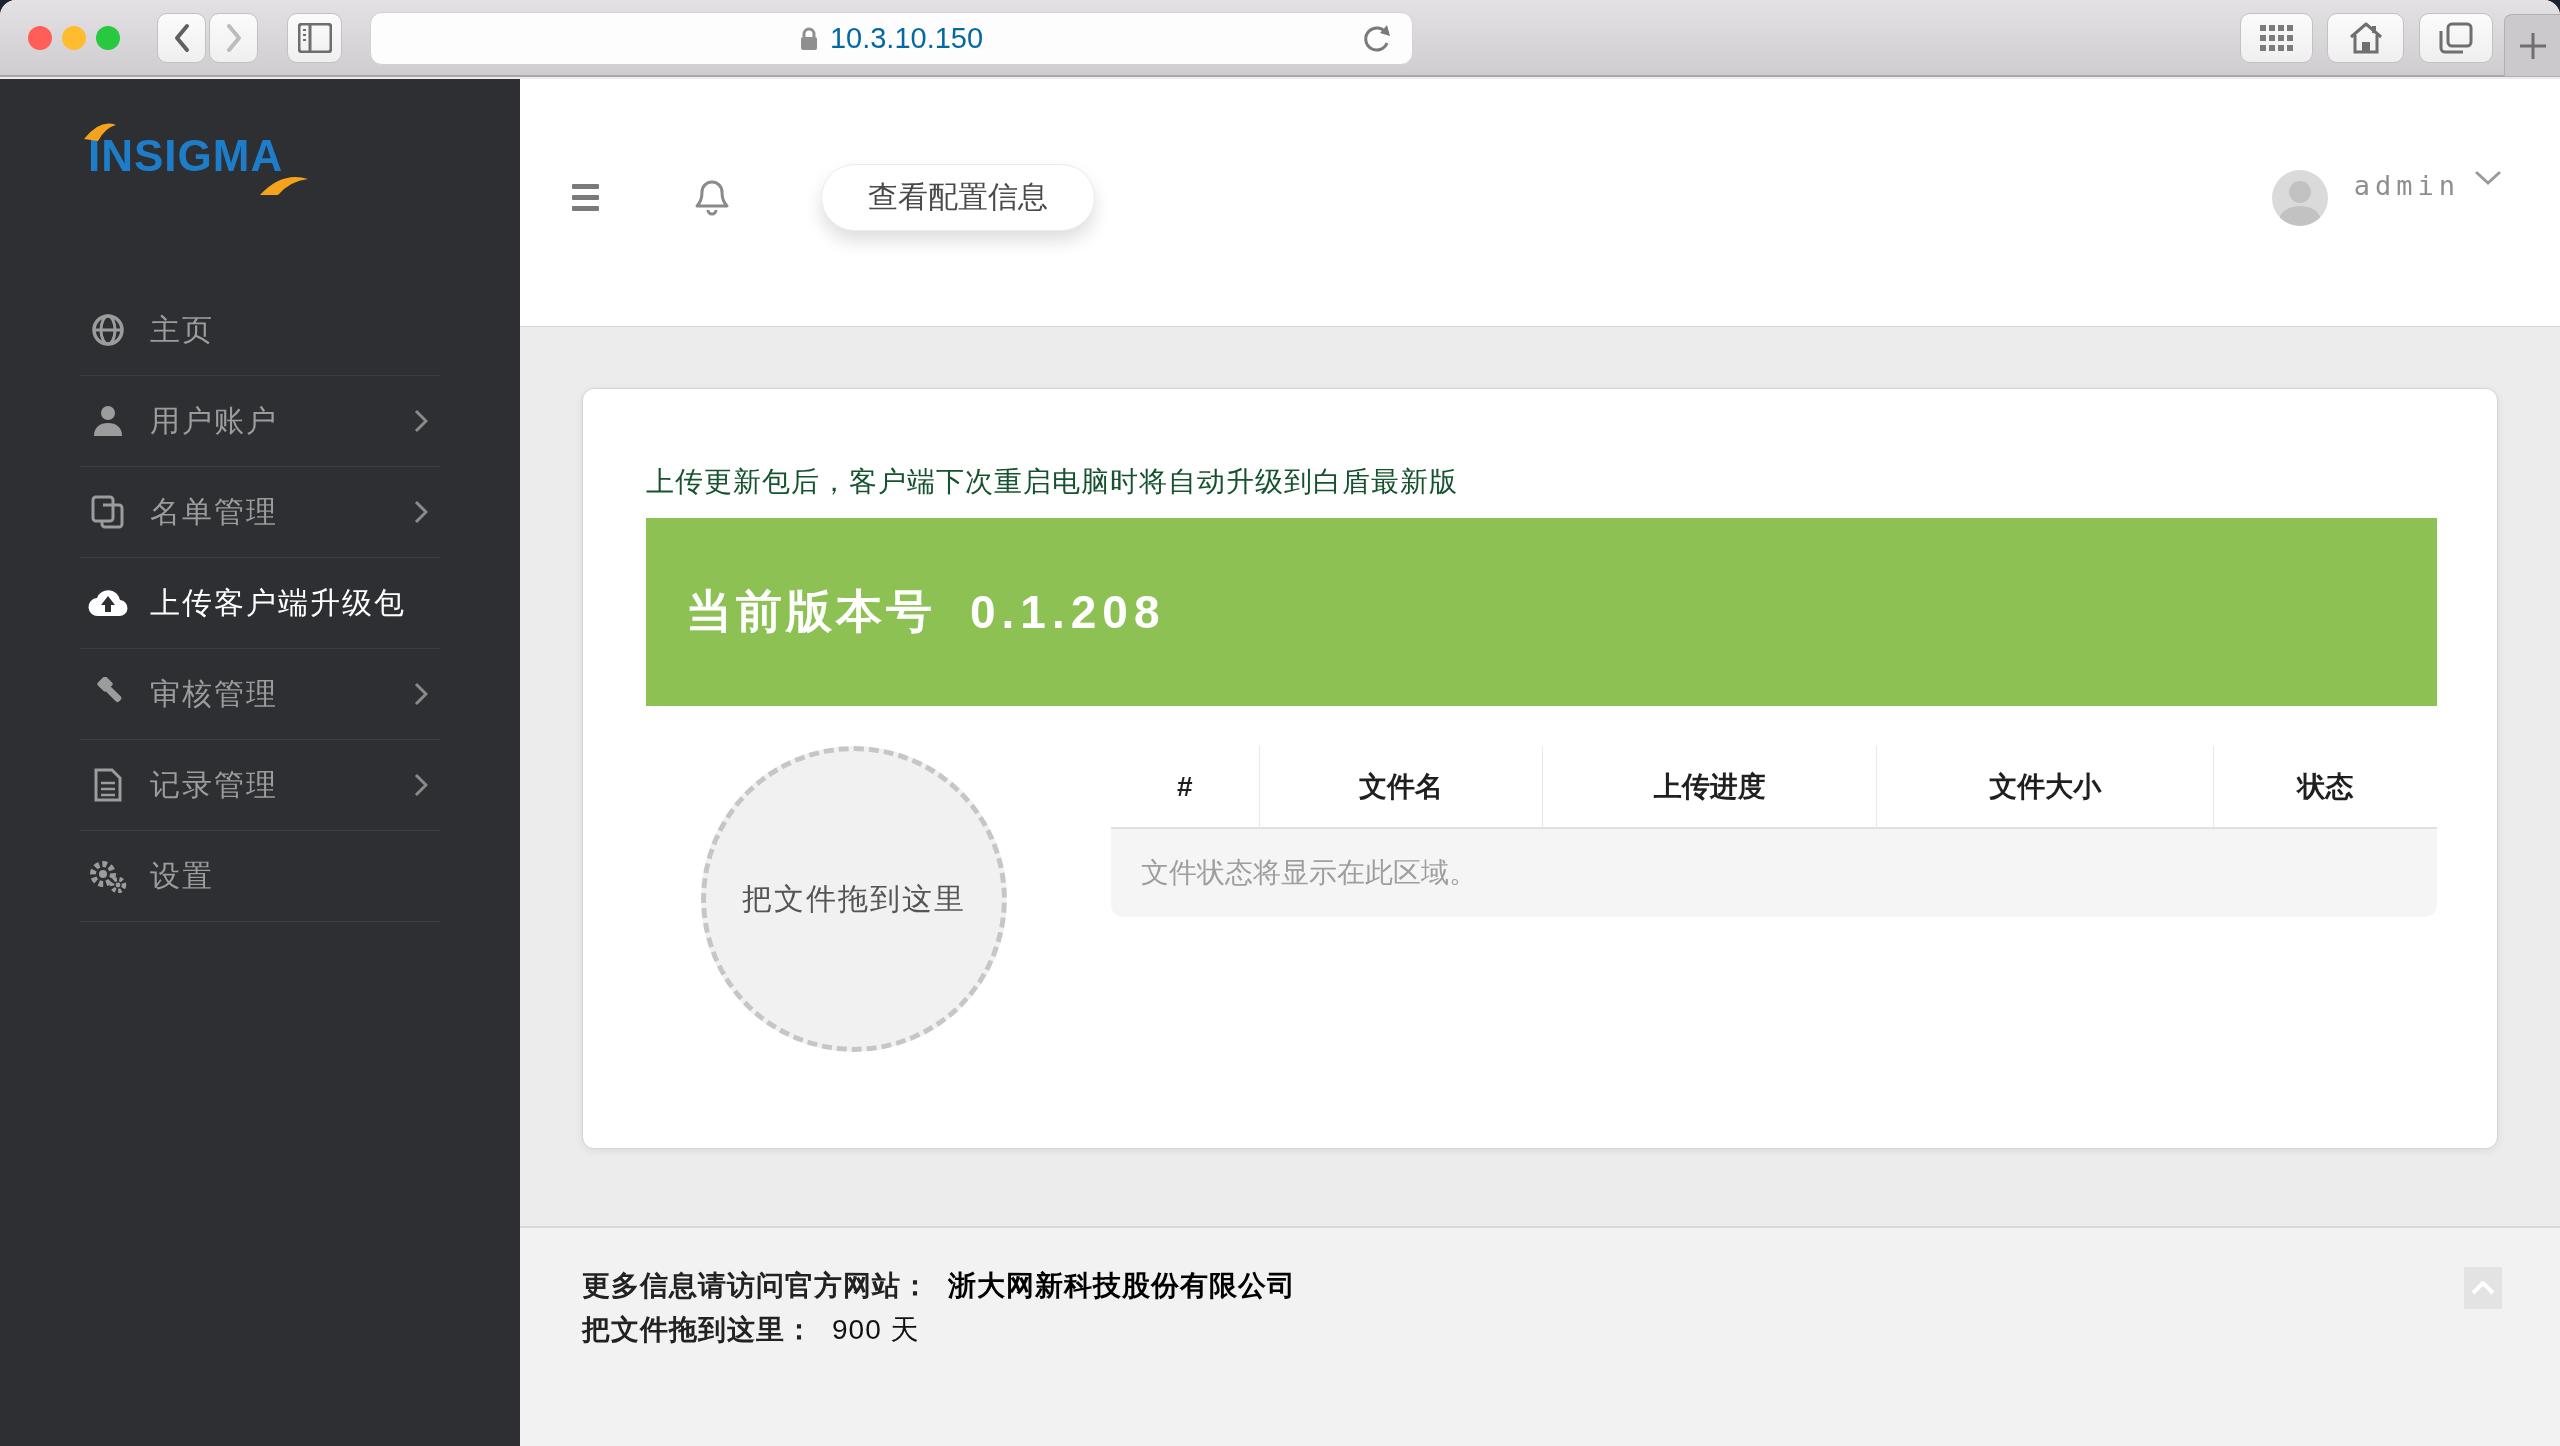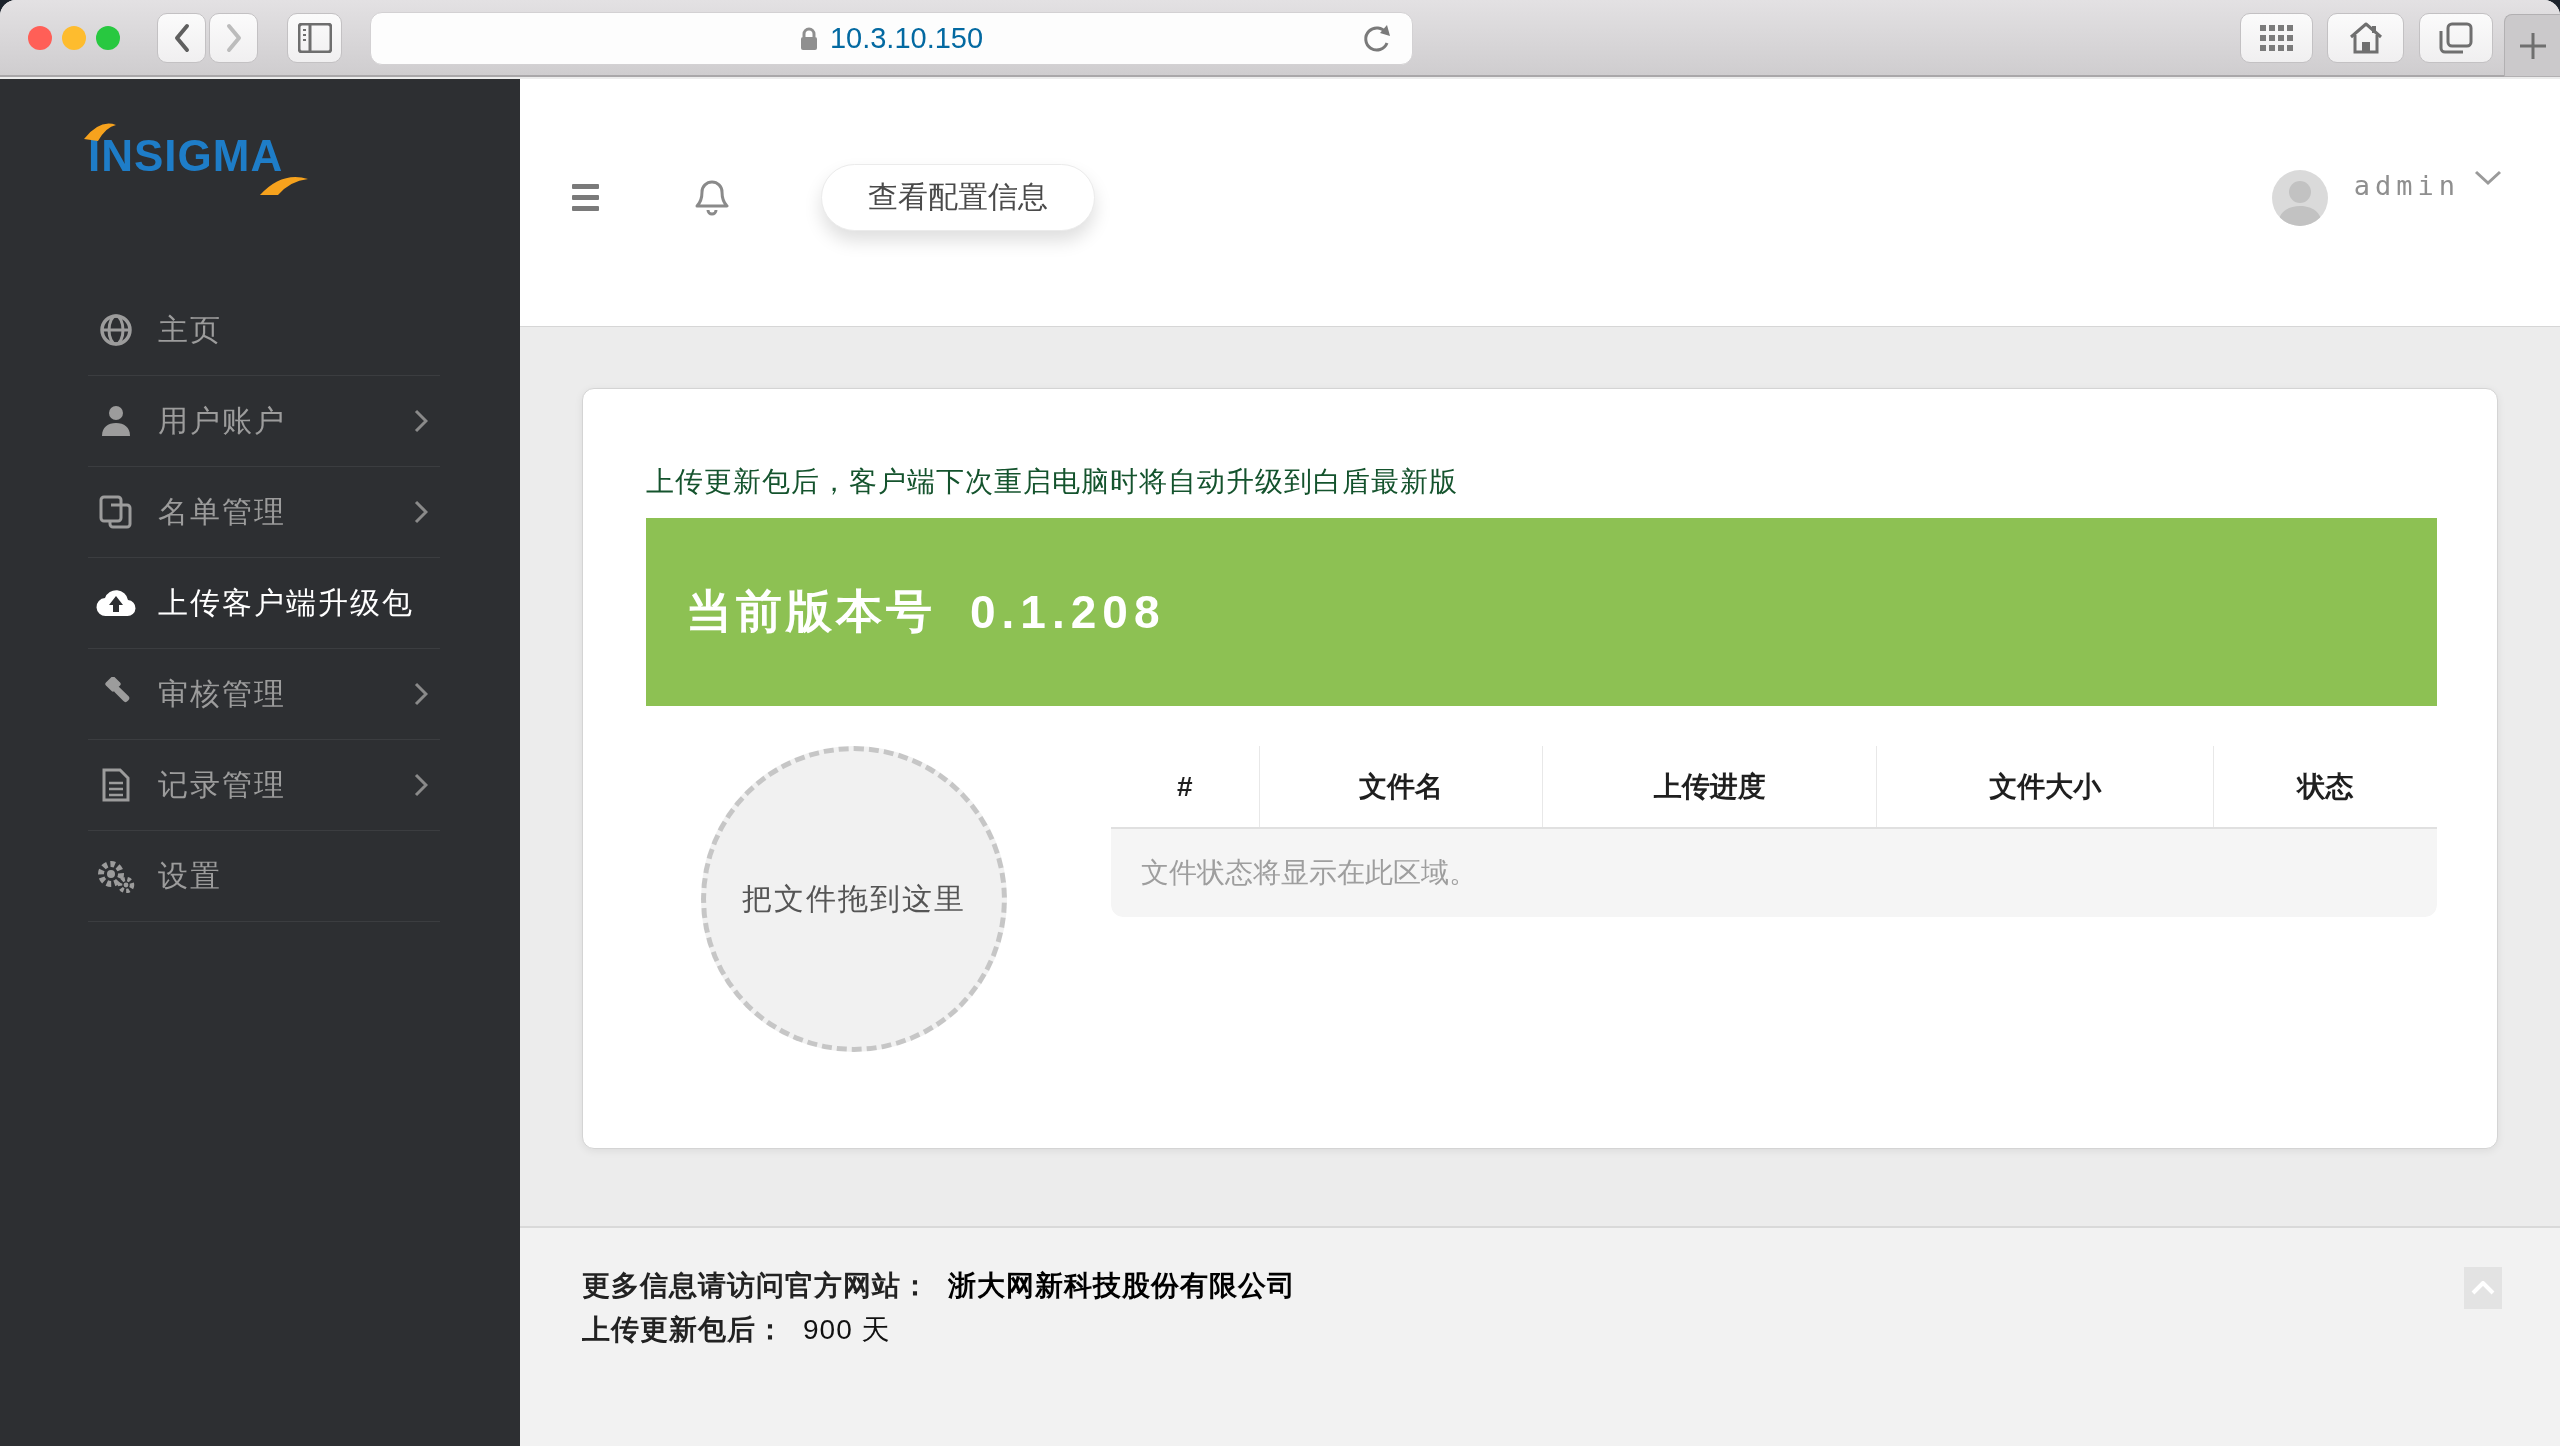--- a/index.html
+++ b/index.html
@@ -49,21 +49,21 @@
 
   
   .sidebar { width:520px; background:#2d2f32; flex:none; position:relative; }
   .logo { position:relative; margin:52px 0 0 88px; width:240px; height:62px; }
   .logo-text {
     font-size:44px; font-weight:bold; color:#1e7dc8; letter-spacing:1px;
     font-family:"Liberation Sans","DejaVu Sans",sans-serif;
   }
   .logo-swoosh1 { position:absolute; left:-6px; top:-14px; }
   .logo-swoosh2 { position:absolute; right:16px; bottom:-4px; }
-  .menu { margin-top:92px;margin-left:8px; }
+  .menu { margin-top:92px; }
   .menu-item {
     position:relative; height:90px; display:flex; align-items:center;
     padding-left:88px; color:#9c9c9c; cursor:pointer;
   }
   .menu-item .mi-icon { width:40px; display:flex; justify-content:center; flex:none; }
   .menu-item .mi-label { margin-left:22px; font-size:30px; letter-spacing:2px; }
   .menu-item.active { color:#ffffff; }
   .menu-item .chev { position:absolute; right:92px; top:50%; transform:translateY(-50%); }
   .menu-divider { height:1px; background:#3b3d40; margin:0 80px; }
 
@@ -418,21 +418,21 @@
 
           </div>
         </div>
       </div>
 
       <div class="footer">
         <div class="f-line">
           <span class="f-label">更多信息请访问官方网站：</span><span class="f-strong">浙大网新科技股份有限公司</span>
         </div>
         <div class="f-line">
-          <span class="f-label">上传更新包后：</span><span class="f-value">900 天</span>
+          <span class="f-label">把文件拖到这里：</span><span class="f-value">900 天</span>
         </div>
         <div class="scrolltop">
           <svg width="24" height="14" viewBox="0 0 24 14">
             <polyline points="2,12 12,2 22,12" fill="none" stroke="#ffffff" stroke-width="4" stroke-linejoin="round"></polyline>
           </svg>
         </div>
       </div>
 
     </div>
   </div>

